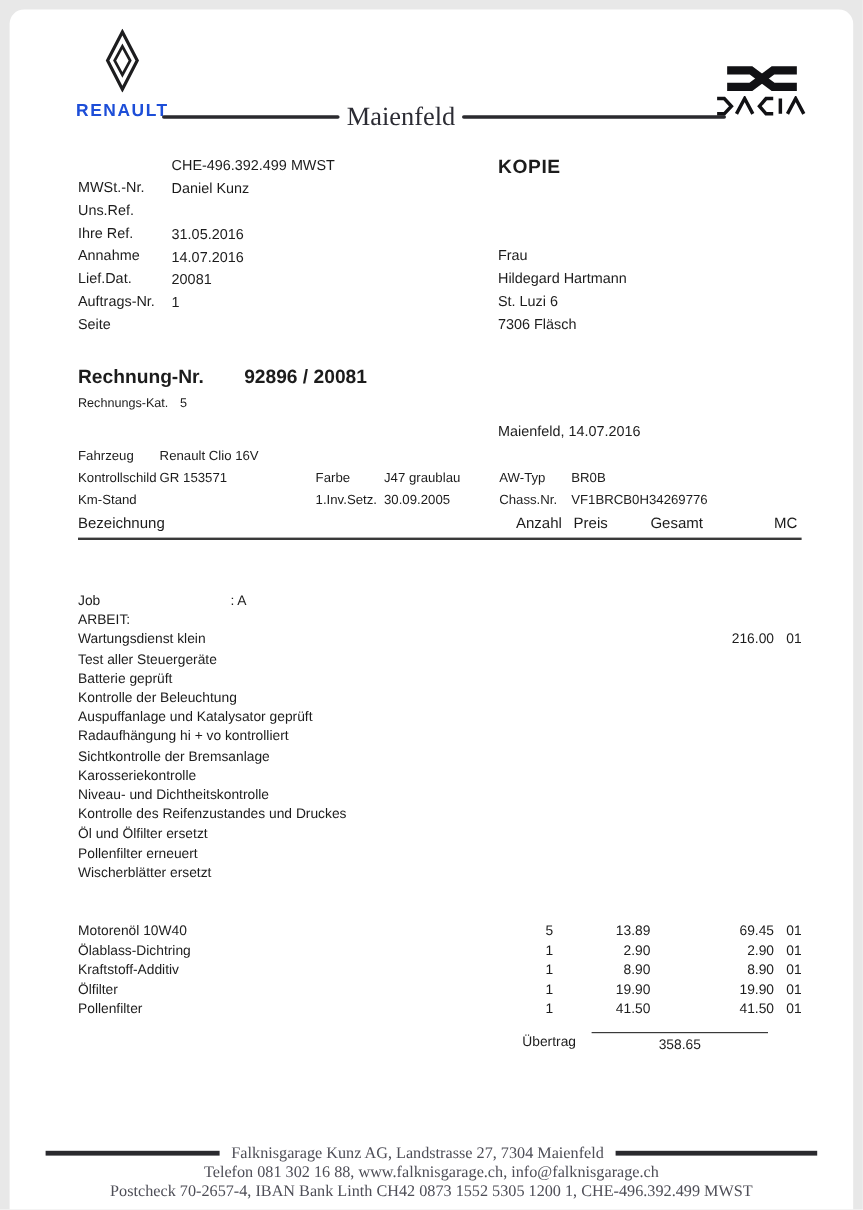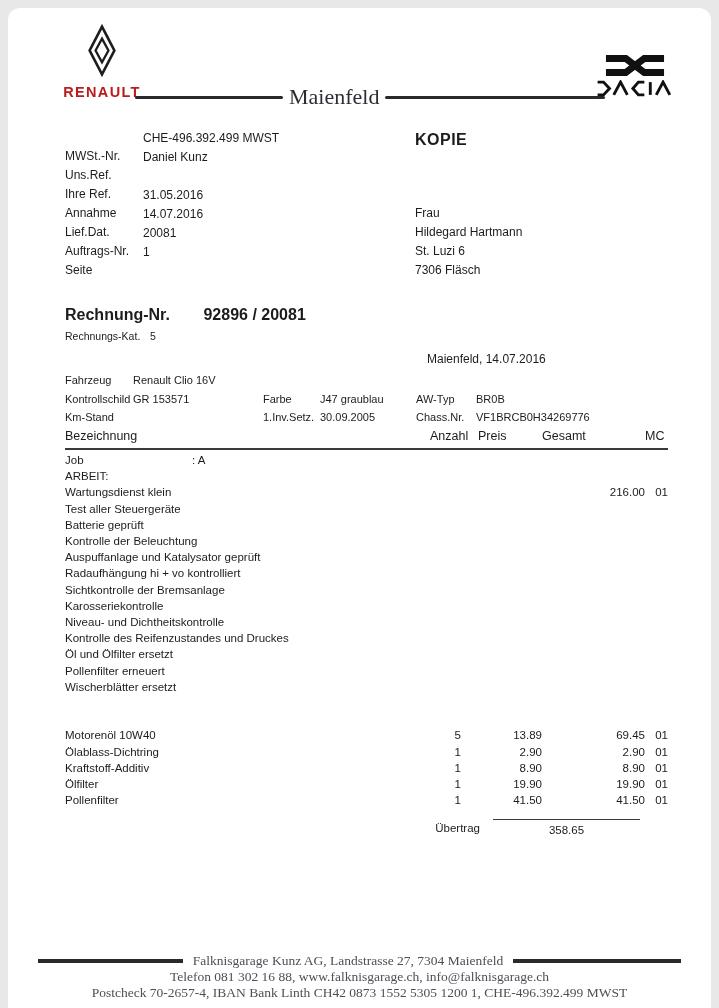--- a/index.html
+++ b/index.html
@@ -20,21 +20,21 @@
   }
 
   
   .letterhead { position: absolute; left: 0; top: 0; width: 100%; height: 112px; }
   .brand-renault {
     position: absolute; left: 48px; top: 16px; width: 92px;
     text-align: center;
   }
   .brand-renault .wordmark {
     display: block; margin-top: 3px;
-    font-size: 14.5px; font-weight: 700; letter-spacing: 1.3px; color: #b91c1c;
+    font-size: 14.5px; font-weight: 700; letter-spacing: 1.3px; color: #1d4ed8;
   }
   .brand-center { position: absolute; left: 238px; top: 2px; width: 250px; height: 92px; color: #2c2c34; }
   .brand-kunz {
     position: absolute; left: 8px; top: 2px;
     font-family: "Liberation Serif", serif; font-size: 64px; line-height: 66px; letter-spacing: -1px;
   }
   .brand-prefix {
     position: absolute; left: 66px; top: 2px;
     font-family: "Liberation Serif", serif; font-size: 22px;
   }
@@ -66,42 +66,42 @@
     font-size: 16px; font-weight: 700; letter-spacing: 0.5px;
   }
   .recipient { position: absolute; left: 350px; top: 75px; line-height: 19px; }
 
   
   .invoice-head { position: absolute; left: 57px; top: 298px; width: 603px; height: 70px; }
   .inv-line1 { font-size: 16px; font-weight: 700; height: 24px; }
   .inv-num-label { display: inline-block; width: 134px; }
   .inv-line2 { font-size: 10.5px; height: 16px; }
   .inv-kat-label { display: inline-block; width: 82px; }
-  .inv-date { position: absolute; left: 350px; top: 46px; font-size: 12px; margin-left: 12px; }
+  .inv-date { position: absolute; left: 350px; top: 46px; font-size: 12px; }
 
   
   .vehicle { position: absolute; left: 57px; top: 363px; width: 603px; font-size: 11px; }
   .vrow { display: grid; grid-template-columns: 68px 130px 57px 96px 60px 1fr; height: 18.5px; line-height: 18.5px; }
 
   
   .itable { position: absolute; left: 57px; top: 420px; width: 603px; }
   .thead {
     display: grid; grid-template-columns: 365px 48px 64px 103px 23px;
     font-size: 12.5px; line-height: 16px; padding-bottom: 4px;
     border-bottom: 2.5px solid #3a3a3a;
   }
   .thead .h-num { text-align: left; }
   .trow, .jobrow {
     display: grid; grid-template-columns: 365px 48px 64px 103px 23px;
     font-size: 11.5px; line-height: 16.2px; min-height: 16.2px;
   }
   .jobrow { padding-top: 2px; }
   .c-num { text-align: right; }
   .c-anzahl { padding-right: 17px; }
-  .job-label { display: inline-block; width: 127px; }
+  .job-label { display: inline-block; width: 127px; margin-top: 41px; }
   .job-value { white-space: pre; }
 
   .carry { position: relative; height: 34px; margin-top: 2px; font-size: 11.5px; }
   .carry-label { position: absolute; right: 188px; top: 12px; }
   .carry-value {
     position: absolute; right: 28px; top: 9px; width: 147px;
     text-align: center; border-top: 1.5px solid #3a3a3a; padding-top: 4px;
   }
 
   

